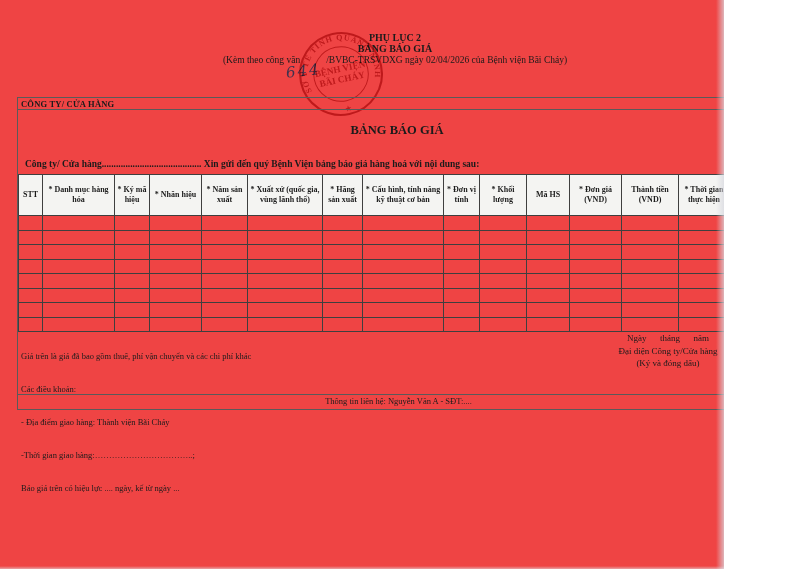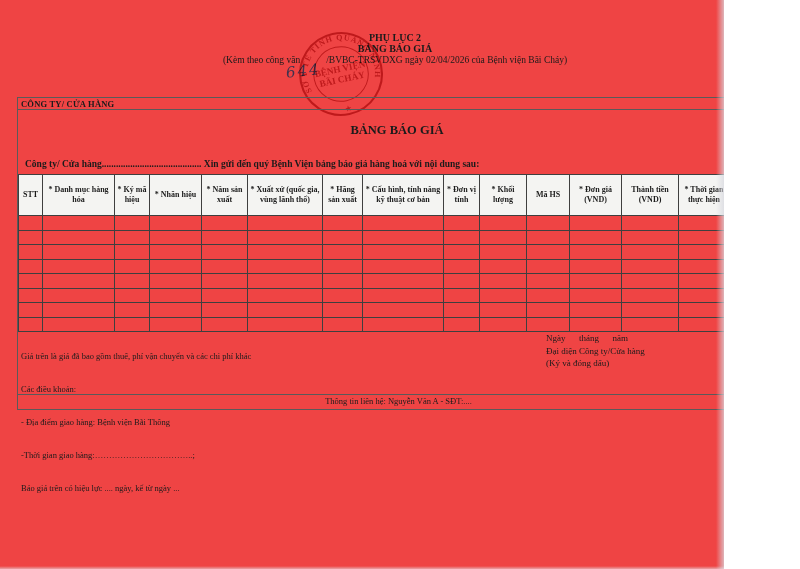--- a/index.html
+++ b/index.html
@@ -34,21 +34,21 @@
   .form-intro{position:absolute;top:61px;left:7px;font-weight:bold;font-size:9.5px;}
 
   
   table.quote{position:absolute;top:76px;left:0;width:100%;border-collapse:collapse;table-layout:fixed;padding-left:32px;}
   table.quote th{border:1px solid #3f3f3f;background:#f4f4f2;font-weight:bold;font-size:8px;
         line-height:1.2;text-align:center;vertical-align:middle;padding:1px;height:38px;}
   table.quote td{border:1px solid #3f3f3f;height:13.5px;padding:0;}
 
   
   .notes{position:absolute;left:3px;top:231px;font-size:8.5px;line-height:11px;white-space:pre;}
-  .signature{position:absolute;left:528px;width:244px;top:234px;font-size:9px;line-height:12.5px;}
+  .signature{position:absolute;left:528px;width:244px;top:234px;text-align:center;font-size:9px;line-height:12.5px;}
   .signature .dateline{white-space:pre;}
   .signature .rep{font-size:9px;}
   .contact{position:absolute;left:0;right:0;bottom:0;height:13px;border-top:1px solid #5a5a5a;
         font-size:8.5px;padding:1px 0 0 3px;text-align:center;}
 </style>
 </head>
 <body>
 
 <div class="page">
 
@@ -256,21 +256,21 @@
             <td></td>
             <td></td>
             <td></td>
           </tr>
         </tbody>
     </table>
 
     <div class="notes">
       <div>Giá trên là giá đã bao gồm thuế, phí vận chuyển và các chi phí khác</div>
       <div>Các điều khoản:</div>
-      <div>- Địa điểm giao hàng: Bệnh viện Bãi Thông</div>
+      <div>- Địa điểm giao hàng: Thành viện Bãi Cháy</div>
       <div>-Thời gian giao hàng:……………………………..;</div>
       <div>Báo giá trên có hiệu lực .... ngày, kể từ ngày ...</div>
     </div>
 
     <div class="signature">
       <div class="dateline">Ngày      tháng      năm</div>
       <div class="rep">Đại diện Công ty/Cửa hàng</div>
       <div>(Ký và đóng dấu)</div>
     </div>
 

